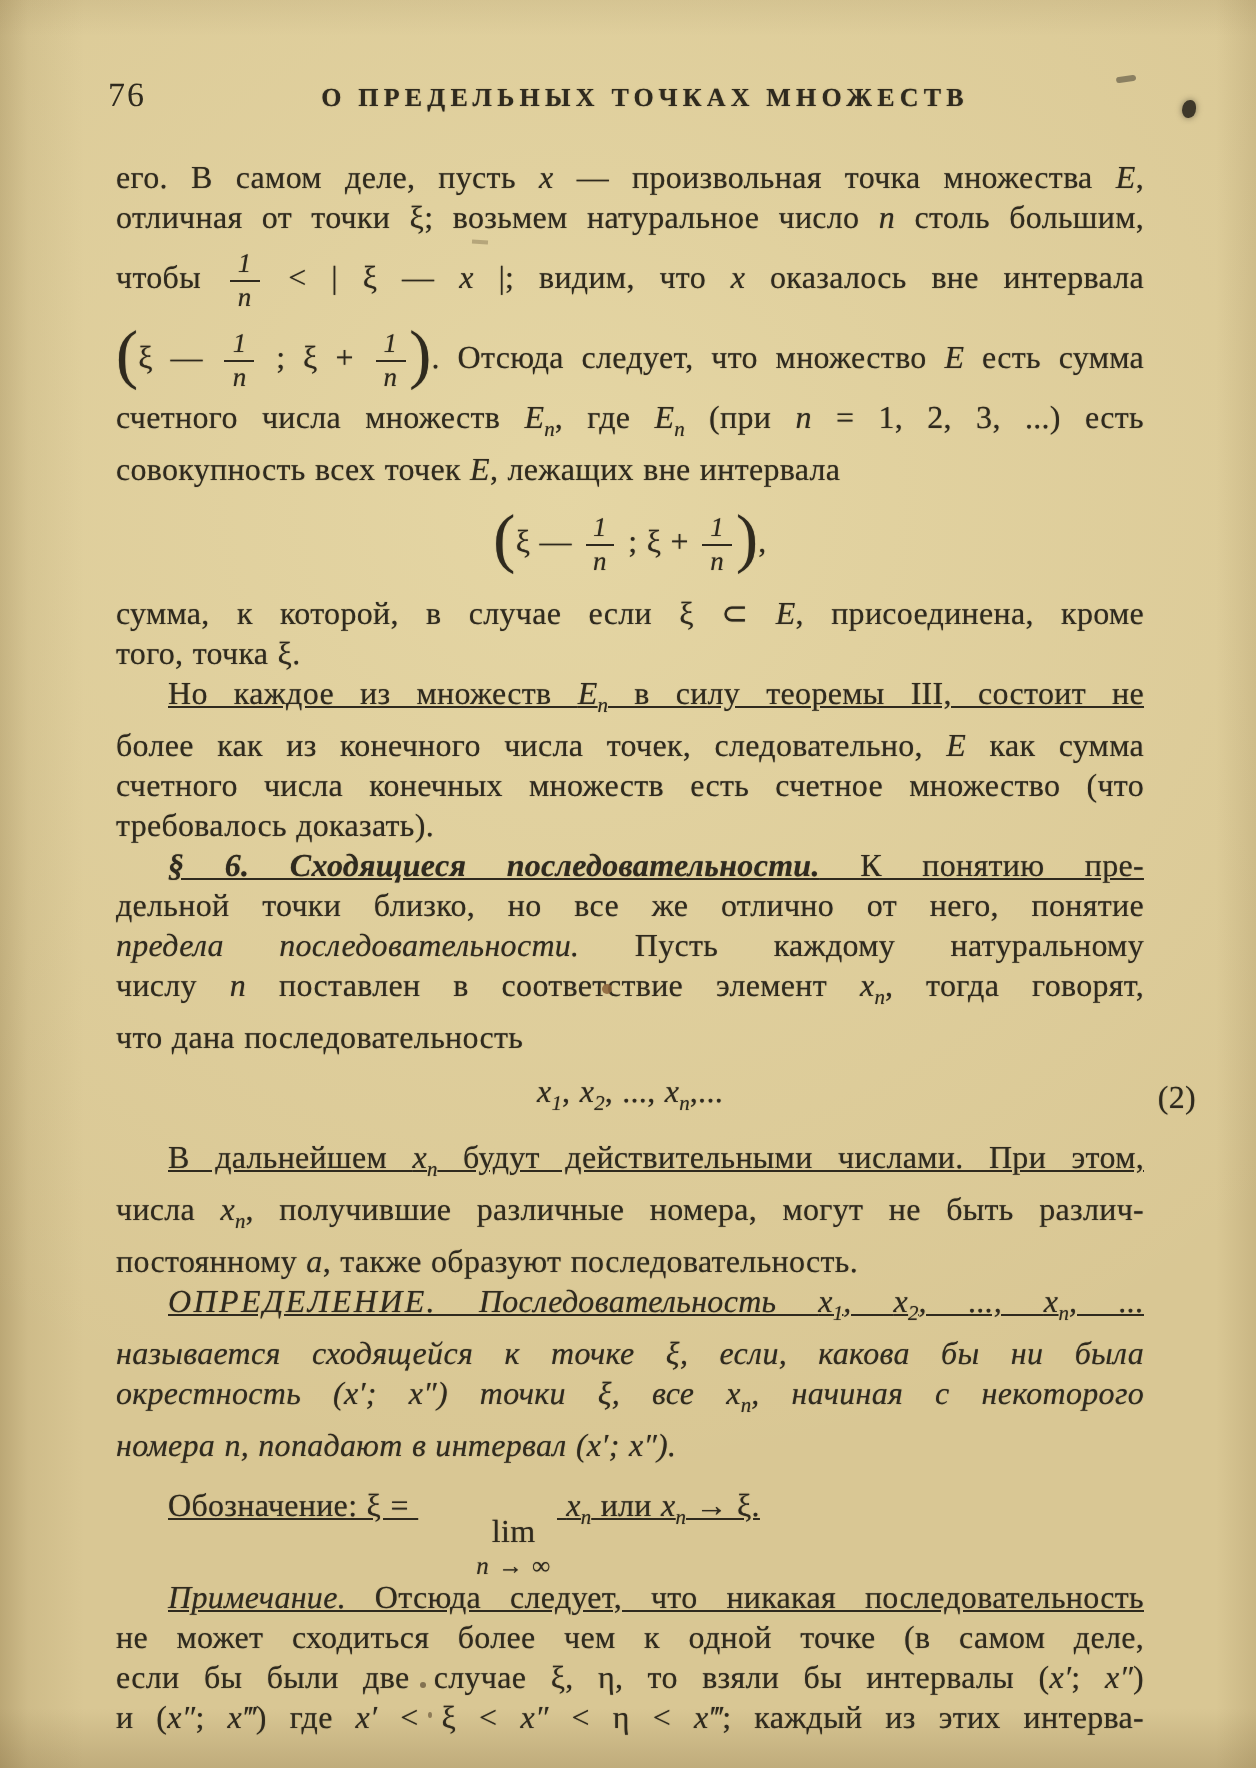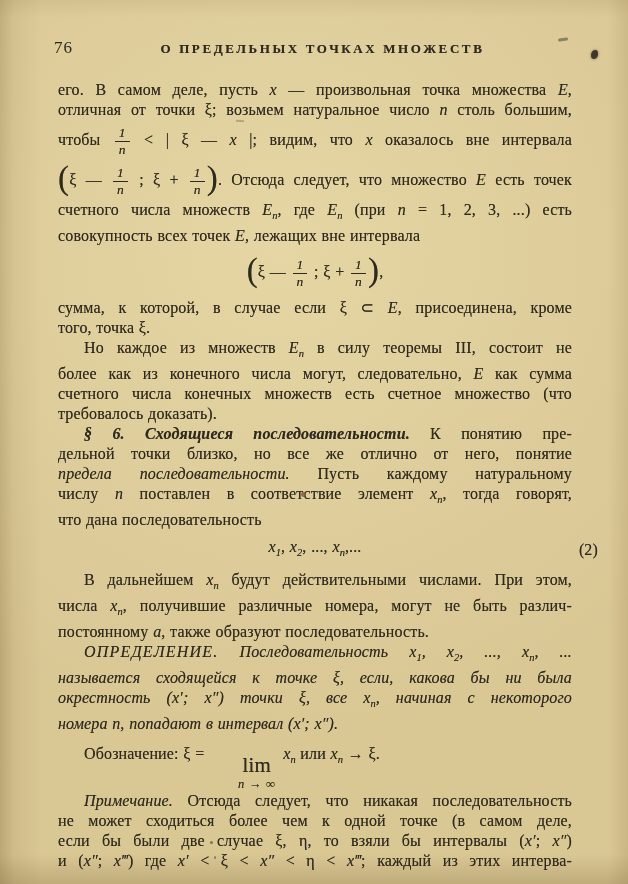--- a/index.html
+++ b/index.html
@@ -27,40 +27,40 @@
   
   .textcol{
     position:absolute;left:58px;top:80px;width:514px;
     font-size:16px;letter-spacing:.15px;word-spacing:.5px;
     text-shadow:0 0 .55px rgba(47,42,30,.6);
   }
   .ln{position:relative;line-height:20px;white-space:nowrap;}
   .a-j{text-align:justify;text-align-last:justify;}
   .a-l{text-align:right;text-align-last:left;}
   .a-c{text-align:center;text-align-last:center;white-space:normal;}
-  .ind{text-indent:26px;}
+  .ind{text-indent:26px;text-decoration:underline;}
   .tall{line-height:40px;}
   .m{font-style:italic;}
   .i{font-style:italic;}
   .bi{font-style:italic;font-weight:bold;}
   .isp{font-style:italic;letter-spacing:1.2px;}
   .sub{font-style:italic;font-size:10.5px;vertical-align:-4px;letter-spacing:0;}
   .frac{
     display:inline-flex;flex-direction:column;align-items:center;
     vertical-align:middle;font-style:italic;font-size:13.5px;line-height:1.05;
     margin:0 2px;
   }
   .frac .num{padding:0 4px 1px;border-bottom:1.3px solid #2f2a1e;}
   .frac .den{padding-top:1px;}
   .bigp{font-size:33px;line-height:0;vertical-align:-4px;font-weight:400;}
   .lim{
     display:inline-flex;flex-direction:column;align-items:center;
     vertical-align:-13px;line-height:1;margin:0 3px;
   }
-  .lim .top{font-size:21px;}
+  .lim .top{font-size:16px;}
   .lim .under{font-size:12.5px;font-style:italic;margin-top:2px;letter-spacing:.5px;}
   .eqtag{position:absolute;right:-26px;top:50%;transform:translateY(-50%);font-size:16px;}
   
   .spk{position:absolute;pointer-events:none;}
   .spk1{left:558px;top:38px;width:10px;height:2.5px;background:#5f5743;opacity:.65;transform:rotate(-8deg);border-radius:2px;}
   .spk2{left:591px;top:50px;width:7px;height:9px;background:#3e382a;border-radius:60% 40% 55% 45%;box-shadow:0 0 3px rgba(62,56,42,.6);}
   .spk3{left:301px;top:492px;width:5px;height:5px;background:#8a6038;border-radius:50%;opacity:.85;}
   .spk4{left:210px;top:841px;width:3px;height:3px;background:#6d5d40;border-radius:50%;opacity:.8;}
   .spk5{left:214px;top:856px;width:2px;height:3px;background:#6d5d40;border-radius:50%;opacity:.7;}
   .spk6{left:236px;top:120px;width:8px;height:2px;background:#8a7a55;opacity:.5;transform:rotate(4deg);}
@@ -81,34 +81,34 @@
       <div class="ln a-j tall"><span>чтобы </span><span class="frac">
           <span class="num">1</span>
           <span class="den">n</span>
         </span><span> &lt; | ξ — </span><span class="m">x</span><span> |;  видим,  что </span><span class="m">x</span><span> оказалось  вне  интервала</span></div>
       <div class="ln a-j tall"><span class="bigp">(</span><span>ξ — </span><span class="frac">
           <span class="num">1</span>
           <span class="den">n</span>
         </span><span> ; ξ + </span><span class="frac">
           <span class="num">1</span>
           <span class="den">n</span>
-        </span><span class="bigp">)</span><span>. Отсюда следует, что множество </span><span class="m">E</span><span> есть точек</span></div>
+        </span><span class="bigp">)</span><span>. Отсюда следует, что множество </span><span class="m">E</span><span> есть сумма</span></div>
       <div class="ln a-j"><span>счетного числа множеств </span><span class="m">E</span><span class="sub">n</span><span>, где </span><span class="m">E</span><span class="sub">n</span><span> (при </span><span class="m">n</span><span> = 1, 2, 3, ...) есть</span></div>
       <div class="ln a-l"><span>совокупность всех точек </span><span class="m">E</span><span>, лежащих вне интервала</span></div>
       <div class="ln a-c tall" style="margin-top: 6px; margin-bottom: 6px;"><span class="bigp">(</span><span>ξ — </span><span class="frac">
           <span class="num">1</span>
           <span class="den">n</span>
         </span><span> ; ξ + </span><span class="frac">
           <span class="num">1</span>
           <span class="den">n</span>
         </span><span class="bigp">)</span><span>,</span></div>
       <div class="ln a-j"><span>сумма, к которой, в случае  если  ξ ⊂ </span><span class="m">E</span><span>,  присоединена,  кроме</span></div>
       <div class="ln a-l"><span>того, точка ξ.</span></div>
       <div class="ln a-j ind"><span>Но каждое  из множеств </span><span class="m">E</span><span class="sub">n</span><span> в силу  теоремы III,  состоит не</span></div>
-      <div class="ln a-j"><span>более как из конечного числа могут, следовательно, </span><span class="m">E</span><span> как сумма</span></div>
+      <div class="ln a-j"><span>более как из конечного числа точек, следовательно, </span><span class="m">E</span><span> как сумма</span></div>
       <div class="ln a-j"><span>счетного числа конечных множеств есть счетное множество (что</span></div>
       <div class="ln a-l"><span>требовалось доказать).</span></div>
       <div class="ln a-j ind"><span class="bi">§ 6. Сходящиеся последовательности.</span><span> К понятию пре-</span></div>
       <div class="ln a-j"><span>дельной точки близко, но все же отлично от него, понятие</span></div>
       <div class="ln a-j"><span class="i">предела последовательности.</span><span> Пусть каждому натуральному</span></div>
       <div class="ln a-j"><span>числу </span><span class="m">n</span><span> поставлен в соответствие элемент </span><span class="m">x</span><span class="sub">n</span><span>, тогда говорят,</span></div>
       <div class="ln a-l"><span>что дана последовательность</span></div>
       <div class="ln a-c" style="margin-top: 7px; margin-bottom: 7px;"><span class="m">x</span><span class="sub">1</span><span>, </span><span class="m">x</span><span class="sub">2</span><span>, ..., </span><span class="m">x</span><span class="sub">n</span><span>,...</span><span class="eqtag">(2)</span></div>
       <div class="ln a-j ind"><span>В дальнейшем </span><span class="m">x</span><span class="sub">n</span><span> будут действительными числами. При этом,</span></div>
       <div class="ln a-j"><span>числа </span><span class="m">x</span><span class="sub">n</span><span>, получившие различные номера, могут не быть различ-</span></div>

